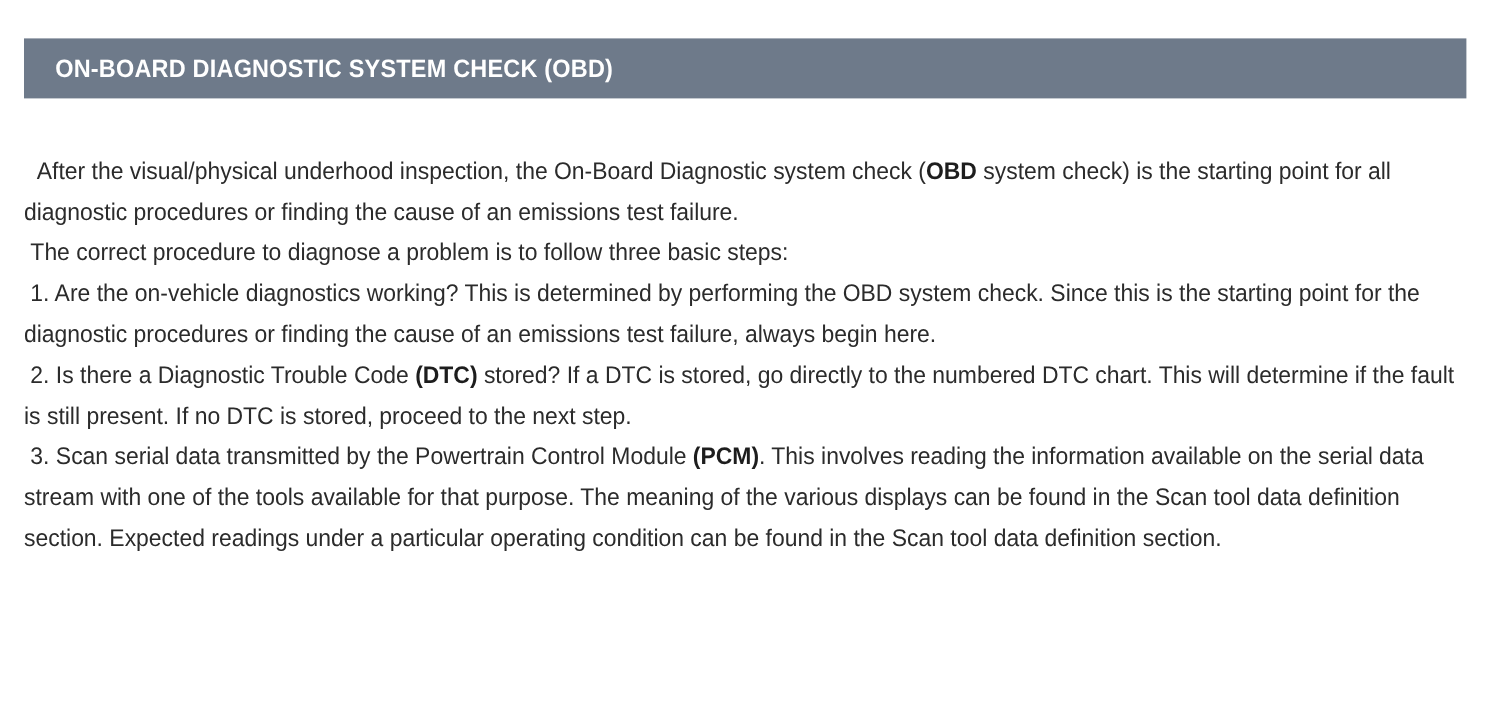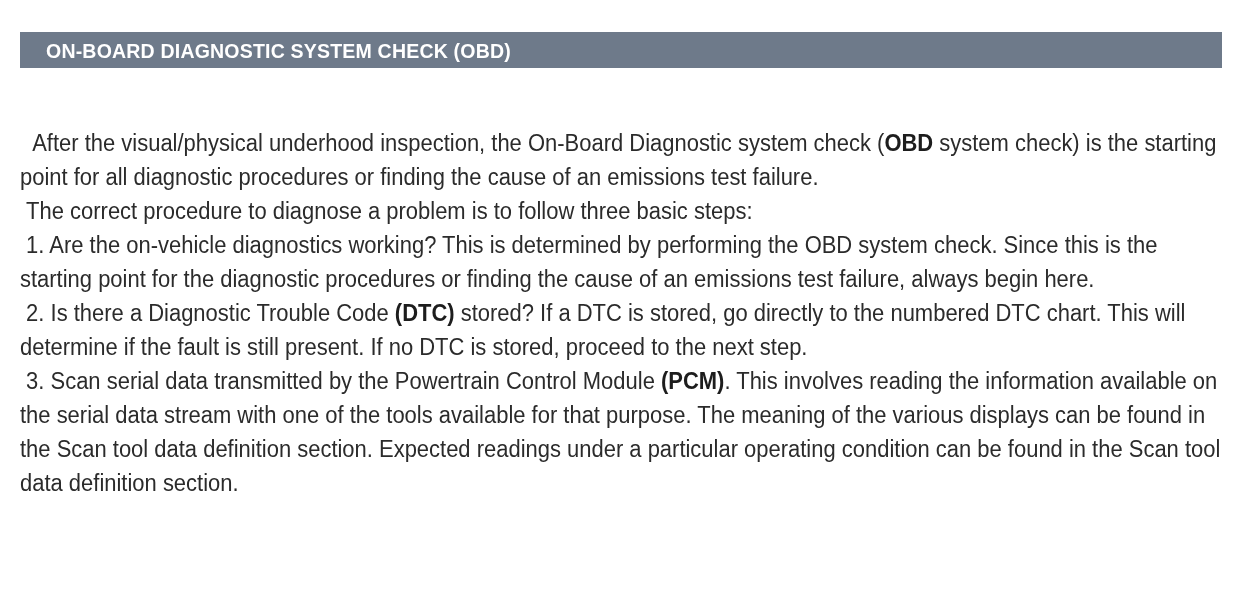--- a/index.html
+++ b/index.html
@@ -21,21 +21,21 @@
     background: #ffffff;
     box-sizing: border-box;
   }
 
   
   .section-header {
     position: absolute;
     left: 20px;
     top: 32px;
     width: 1202px;
-    height: 36px;
+    height: 50px;
     background: #6e7a8a;
     display: flex;
     align-items: center;
     box-sizing: border-box;
     padding-left: 26px;
   }
   .section-header-title {
     color: #ffffff;
     font-family: "Liberation Sans", sans-serif;
     font-size: 21px;
@@ -48,21 +48,21 @@
   }
 
   
   .body-copy {
     position: absolute;
     left: 20px;
     top: 126px;
     width: 1202px;
     color: #2b2b2b;
     font-family: "Liberation Sans", sans-serif;
-    font-size: 23px;
+    font-size: 20px;
     line-height: 34px;
     text-align: left;
   }
 
   .para {
     margin: 0;
     padding: 0;
     white-space: pre-wrap;
     transform: scaleX(0.955);
     transform-origin: left top;

